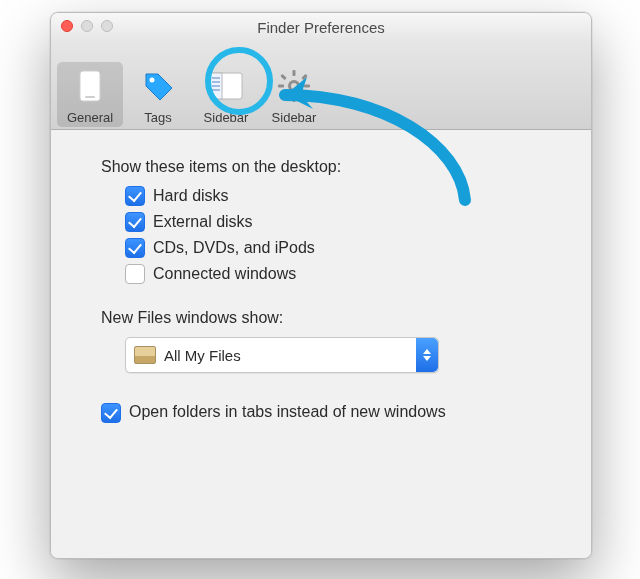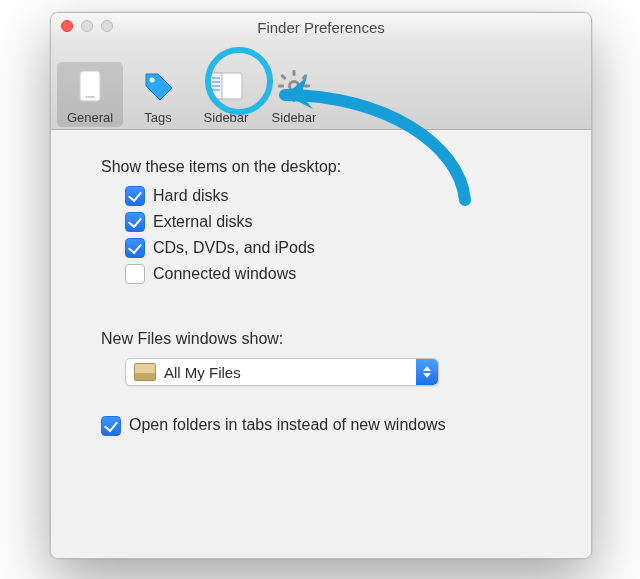--- a/index.html
+++ b/index.html
@@ -96,21 +96,21 @@
     height: calc(100% - 110px);
     box-sizing: border-box;
   }
   .section-label {
     font-size: 16px;
     color: #2b2b2b;
     margin-bottom: 10px;
   }
   .checklist {
     margin-left: 24px;
-    margin-bottom: 46px;
+    margin-bottom: 25px;
   }
   .check-row {
     display: flex;
     align-items: center;
     margin-bottom: 6px;
     gap: 8px;
   }
   .checkbox {
     width: 18px;
     height: 18px;
@@ -140,21 +140,21 @@
     color: #2b2b2b;
   }
   .popup-row {
     margin-left: 24px;
     margin-bottom: 30px;
   }
   .popup {
     display: flex;
     align-items: center;
     width: 314px;
-    height: 28px;
+    height: 36px;
     background: #ffffff;
     border: 1px solid #c7c7c7;
     border-radius: 5px;
     box-shadow: 0 1px 1px rgba(0,0,0,0.06);
     position: relative;
     padding-left: 8px;
     box-sizing: border-box;
   }
   .popup-icon {
     width: 20px;

